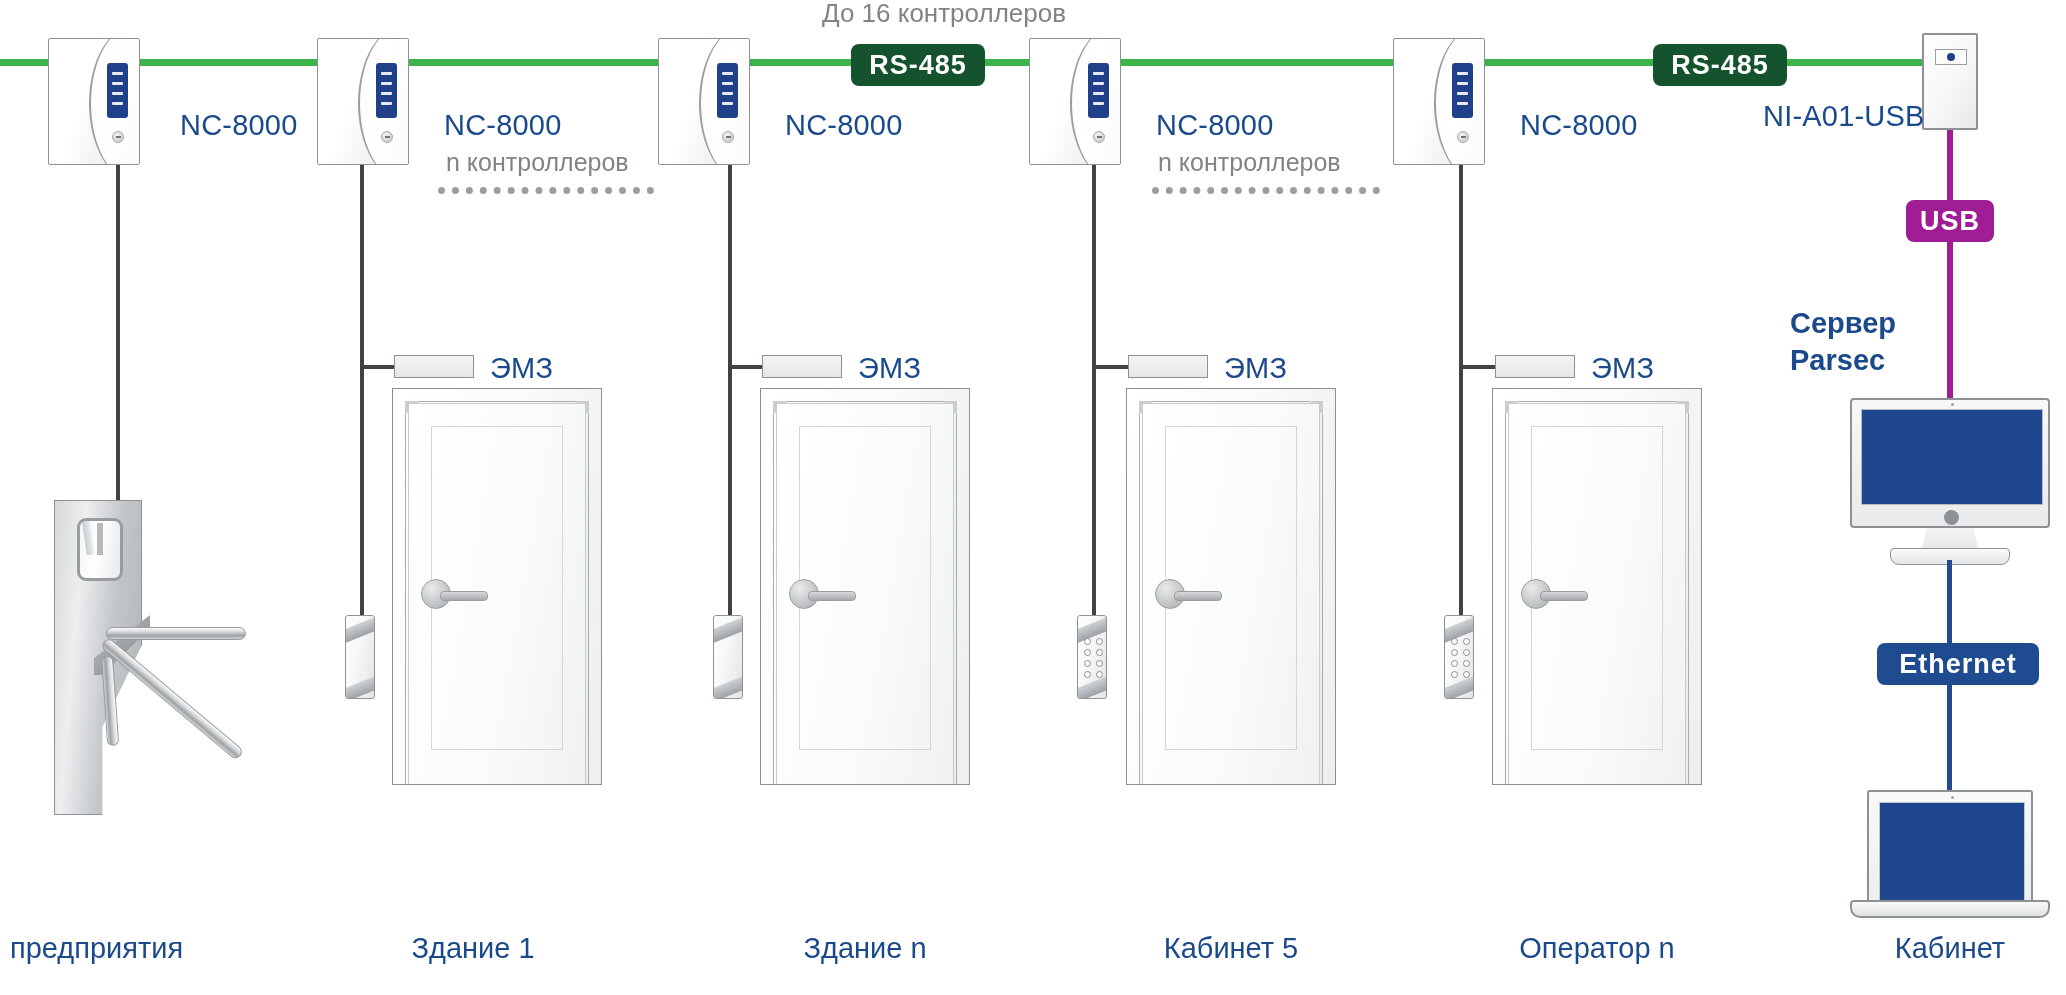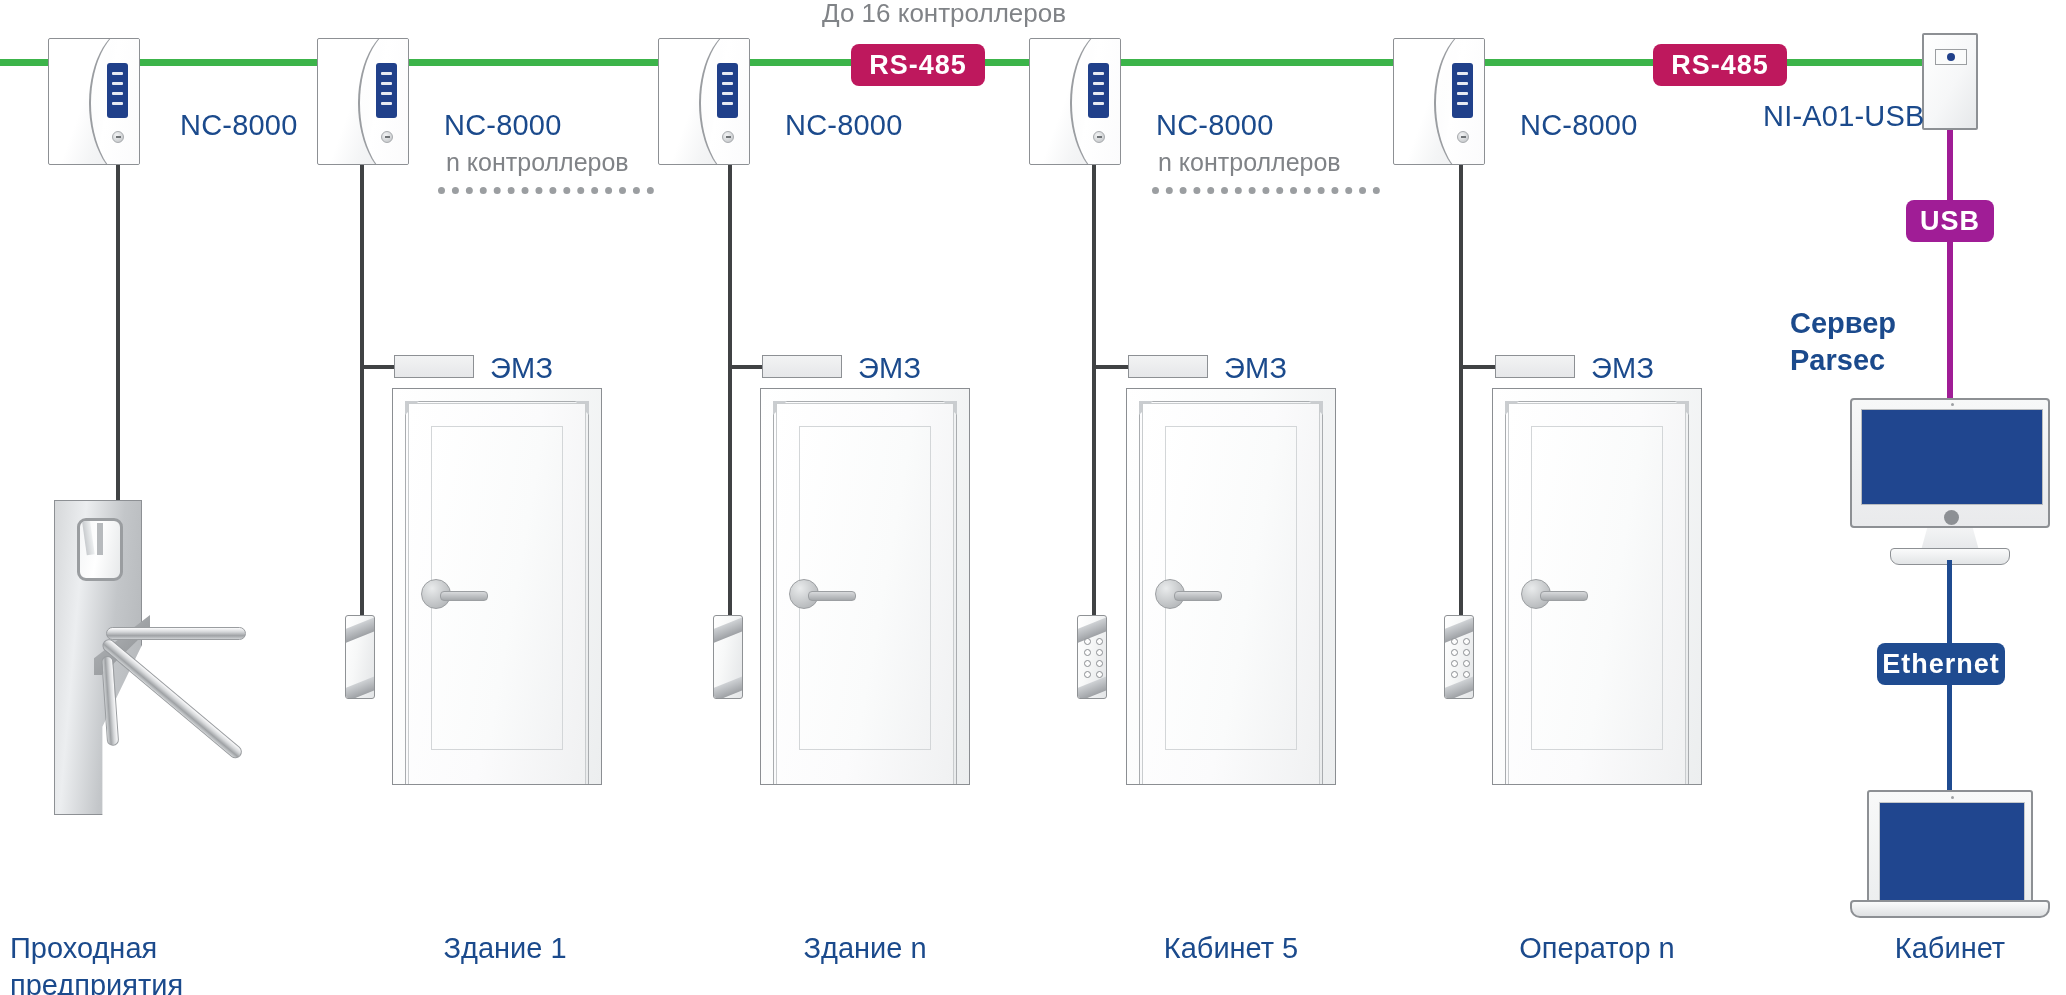--- a/index.html
+++ b/index.html
@@ -43,21 +43,21 @@
     position: absolute;
     display: flex;
     align-items: center;
     justify-content: center;
     color: #fff;
     font-weight: bold;
     font-size: 27px;
     letter-spacing: 1px;
     border-radius: 8px;
   }
-  .badge.rs485 { background: #be185d; }
+  .badge.rs485 { background: #14532d; }
   .badge.usb   { background: #a01d96; }
   .badge.eth   { background: #1f4b90; }
 
   
   .wire { position: absolute; }
   .wire.green  { background: #3cb44a; }
   .wire.dark   { background: #404244; }
   .wire.purple { background: #a01d96; }
   .wire.navy   { background: #1f4b90; }
   .dotted {
@@ -411,21 +411,20 @@
 
   <div class="turnstile" style="left:54px; top:500px;">
     <div class="body"></div>
     <div class="wedge"></div>
     <div class="readerbox"></div>
     <div class="arm h"></div>
     <div class="arm d1"></div>
     <div class="arm d2"></div>
   </div>
   <div class="lbl-bottom" style="left:10px; top:930px; width:230px; text-align:left;">
-    <div>Проходная</div>
     <div>предприятия</div>
   </div>
 
   <div class="ctrl" style="left:317px; top:38px;">
     <div class="curve"></div>
     <div class="panel">
         <i></i>
         <i></i>
         <i></i>
         <i></i>
@@ -448,21 +447,21 @@
 
   <div class="door" style="left:392px; top:388px;">
     <div class="jamb"></div>
     <div class="miter-tl"></div>
     <div class="miter-tr"></div>
     <div class="leaf">
       <div class="panelin"></div>
     </div>
     <div class="handle"></div>
   </div>
-  <div class="lbl-bottom" style="left:400px; top:930px; width:210px;">Здание 1</div>
+  <div class="lbl-bottom" style="left:368px; top:930px; width:210px;">Здание 1</div>
 
   <div class="ctrl" style="left:658px; top:38px;">
     <div class="curve"></div>
     <div class="panel">
         <i></i>
         <i></i>
         <i></i>
         <i></i>
       </div>
     <div class="dot"></div>
@@ -595,21 +594,21 @@
     <div class="bezel">
       <div class="cam"></div>
       <div class="screen"></div>
       <div class="led"></div>
     </div>
     <div class="neck"></div>
     <div class="base"></div>
   </div>
 
   <div class="wire navy" style="left:1947px; top:560px; width:5px; height:240px;"></div>
-  <div class="badge eth" style="left:1877px; top:643px; width:128px; height:42px;text-align:right;">Ethernet</div>
+  <div class="badge eth" style="left:1877px; top:643px; width:162px; height:42px;text-align:right;">Ethernet</div>
 
   <div class="laptop" style="left:1850px; top:790px;">
     <div class="lid">
       <div class="cam"></div>
       <div class="screen"></div>
     </div>
     <div class="deck"></div>
   </div>
   <div class="lbl-bottom" style="left:1845px; top:930px; width:210px;">Кабинет</div>
 

